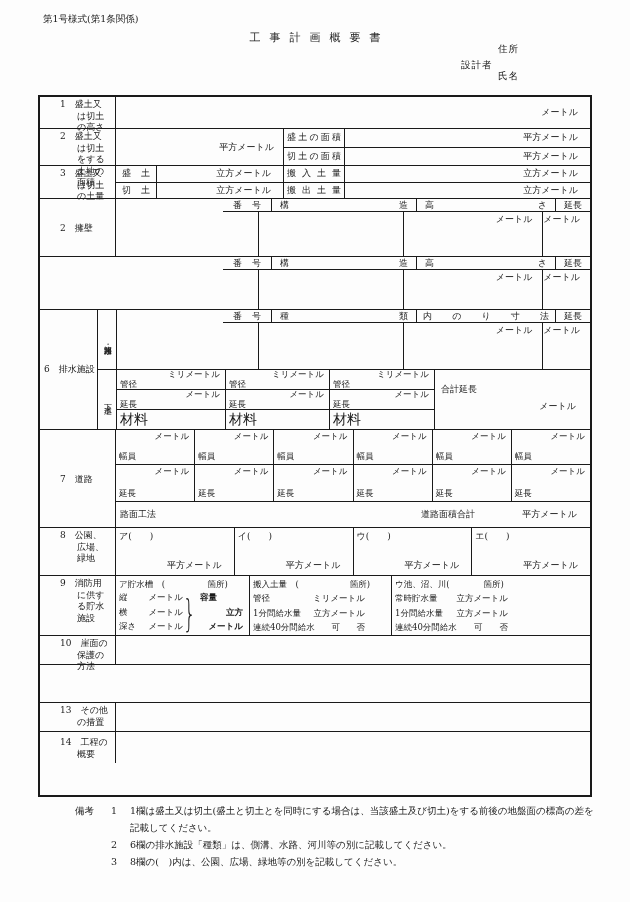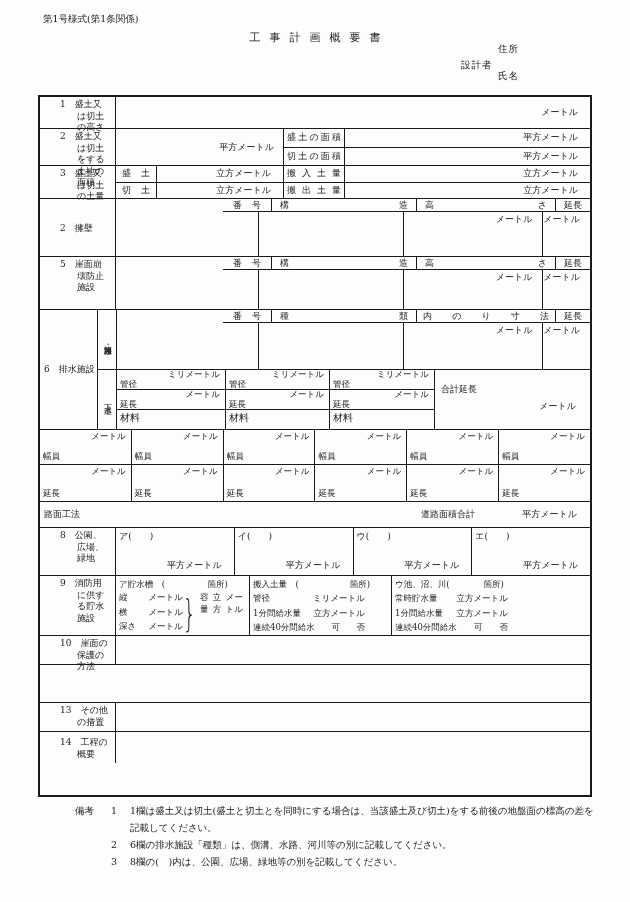--- a/index.html
+++ b/index.html
@@ -66,21 +66,21 @@
   .vlab { flex:0 0 18px; border-right:1px solid #1a1a1a; display:flex;
           align-items:center; justify-content:center; }
   .vtxt { writing-mode:vertical-rl; text-orientation:upright; font-size:8px; line-height:18px; }
   .sewer { flex:1; display:flex; }
   .grp { border-right:1px solid #1a1a1a; display:flex; flex-direction:column; }
   .g1 { flex:0 0 109px; } .g2 { flex:0 0 104px; } .g3 { flex:0 0 105px; }
   .gcell { height:20px; border-bottom:1px solid #1a1a1a; display:flex; flex-direction:column;
            font-size:8.5px; line-height:9.5px; }
   .gcell .gu { align-self:flex-end; padding-right:5px; }
   .gcell .gl { align-self:flex-start; padding-left:3px; margin-top:auto; }
-  .gmat { flex:1; padding:1px 0 0 3px; font-size:10px; }
+  .gmat { flex:1; padding:1px 0 0 3px; font-size:14px; }
   .gtot { flex:1; position:relative; }
   .gt1 { position:absolute; left:6px; top:13px; }
   .gt2 { position:absolute; right:14px; top:30px; }
 
   
   .r7c { flex:1; display:flex; flex-direction:column; }
   .r7w { height:35px; border-bottom:1px solid #1a1a1a; display:flex; }
   .r7l { height:37px; border-bottom:1px solid #1a1a1a; display:flex; }
   .rc { flex:1; border-right:1px solid #1a1a1a; display:flex; flex-direction:column;
         font-size:8.5px; padding:1px 5px 1px 3px; }
@@ -106,21 +106,21 @@
   .r9d { flex:1; border-right:none; }
   .r9t { height:15px; line-height:14px; white-space:pre; }
   .fline { display:flex; justify-content:space-between; line-height:14.5px; height:14.5px; }
   .pr22 { padding-right:22px; } .pr78 { padding-right:78px; }
   .braceRow { flex:1; display:flex; }
   .dims { flex:0 0 64px; display:flex; flex-direction:column; justify-content:space-between; padding:1px 0 2px 0; }
   .dline { display:flex; justify-content:space-between; }
   .brace { width:13px; display:flex; align-items:center; justify-content:center;
            font-size:38px; font-family:"DejaVu Sans", sans-serif; font-weight:200;
            transform:scaleX(0.55); }
-  .cap { flex:1; display:flex; flex-direction:row; justify-content:space-between; padding:1px 2px 2px 4px; }
+  .cap { flex:1; display:flex; flex-direction:column; justify-content:space-between; padding:1px 2px 2px 4px;font-weight:bold; }
   .cap .u { text-align:right; }
 
   
   .notes { position:absolute; left:75px; top:802px; width:519px; font-size:9.5px; line-height:17px; }
   .note { display:flex; }
   .ntitle { flex:0 0 36px; }
   .nnum { flex:0 0 19px; }
   .ntext { flex:1; }
 </style>
 </head>
@@ -230,23 +230,20 @@
         <div class="sbody">
           <div class="c1"></div>
           <div class="c2"></div>
           <div class="c3 ucell"><span>メートル</span></div>
           <div class="c4 ucell"><span>メートル</span></div>
         </div>
       </div>
     </div>
 
     <div class="trow" style="height:53px">
-      <div class="lc">
-          <span>5　崖面崩壊防止施設</span>
-        </div>
       <div class="sub">
         <div class="shead">
           <div class="c1">
               <span class="jspread p10">番号</span>
             </div>
           <div class="c2">
               <span class="jspread p8">構造</span>
             </div>
           <div class="c3">
               <span class="jspread p8">高さ</span>
@@ -337,20 +334,23 @@
             <div class="gtot">
               <span class="gt1">合計延長</span>
               <span class="gt2">メートル</span>
             </div>
           </div>
         </div>
       </div>
     </div>
 
     <div class="trow" style="height:98px">
+      <div class="lc vc">
+          <span>7　道路</span>
+        </div>
       <div class="r7c">
         <div class="r7w">
           <div class="rc">
               <span class="u">メートル</span>
               <span class="lbl">幅員</span>
             </div>
           <div class="rc">
               <span class="u">メートル</span>
               <span class="lbl">幅員</span>
             </div>

